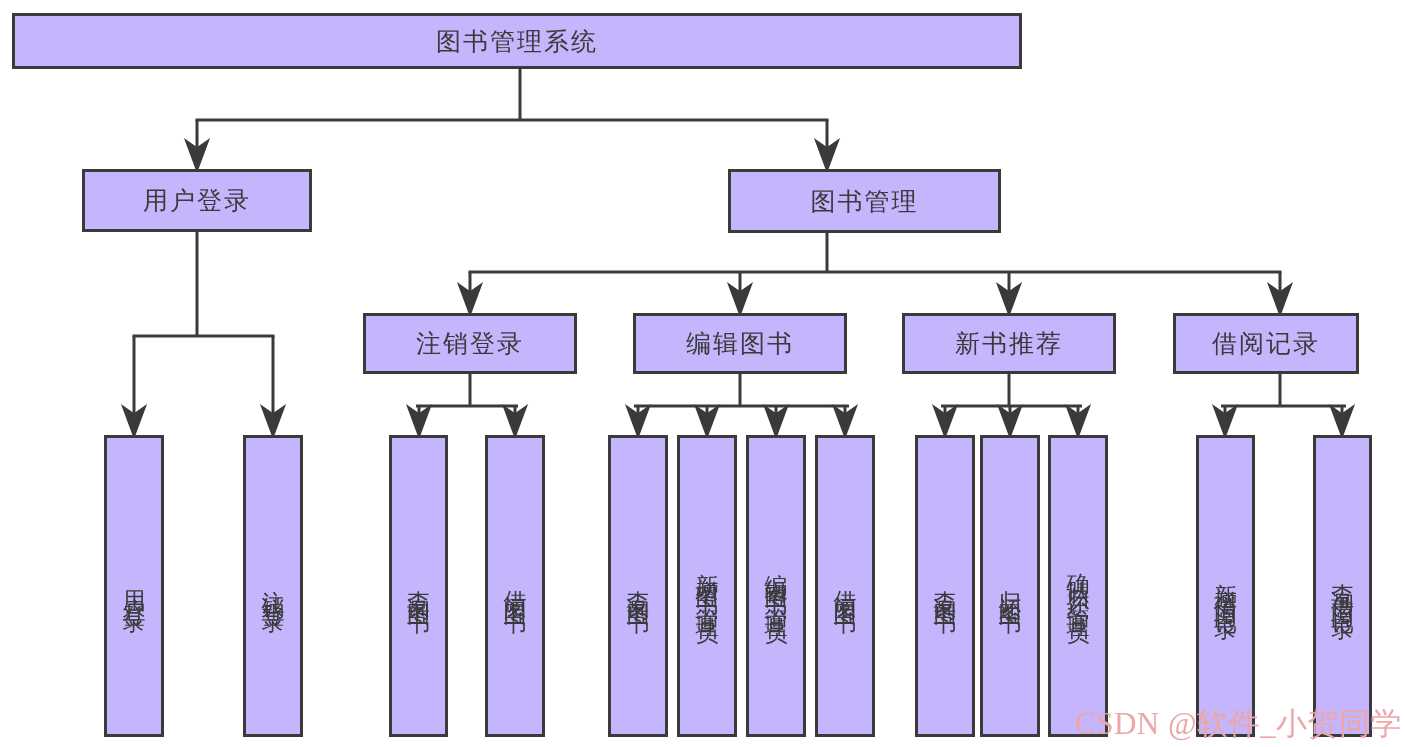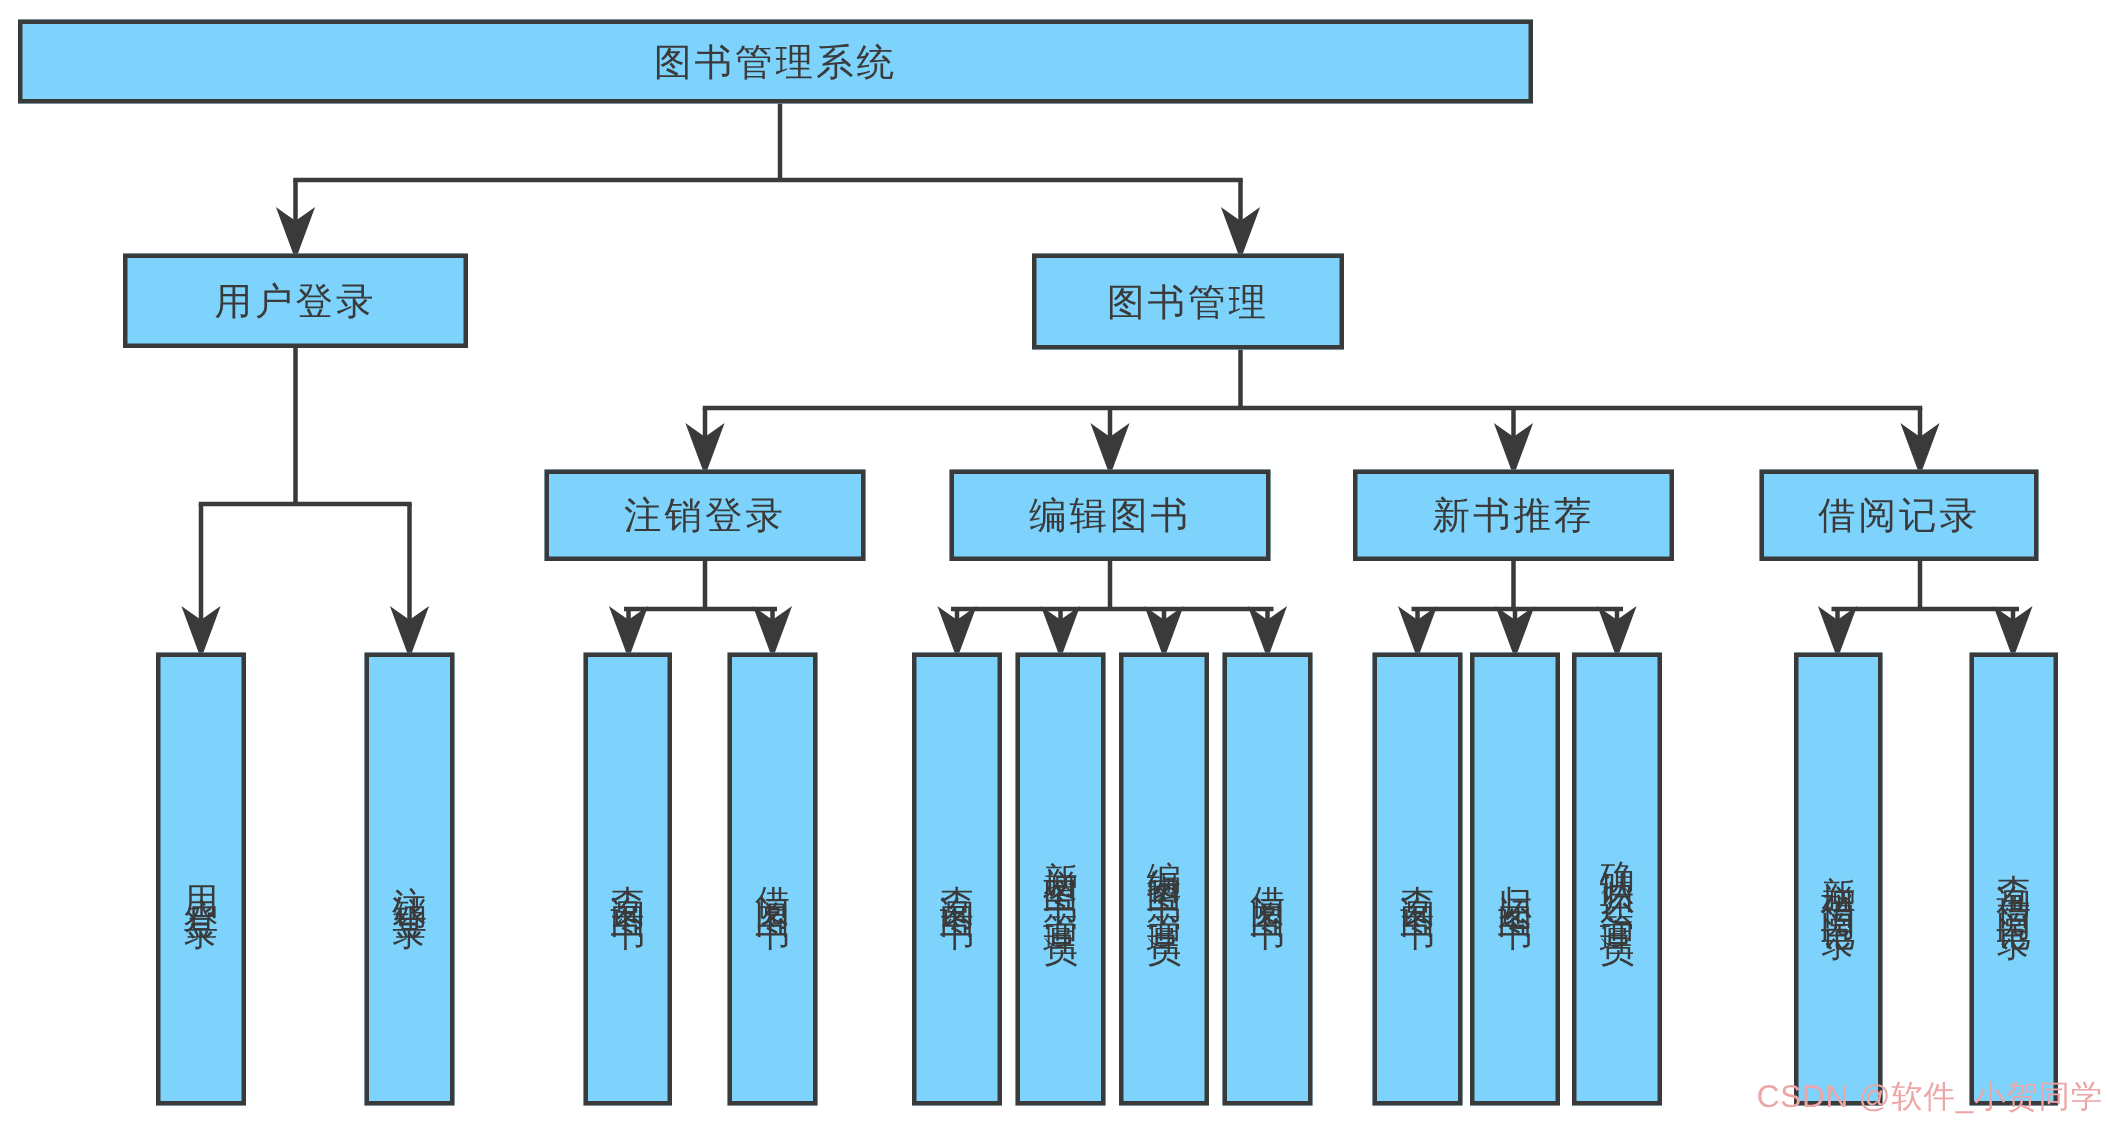--- a/index.html
+++ b/index.html
@@ -9,45 +9,46 @@
     background:#ffffff;
     font-family:"Liberation Sans","DejaVu Sans",sans-serif;
     color:#333333;
     overflow:hidden;
   }
   .connectors{position:absolute;left:0;top:0;z-index:1;}
   .node{
     position:absolute;
     box-sizing:border-box;
     border:3px solid #3a3a3a;
-    background:#7dd3fc;
+    background:#c4b5fd;
     display:flex;align-items:center;justify-content:center;
     z-index:2;
     color:#3a3a3a;
   }
   .h-node{
     font-size:25px;
     letter-spacing:2px;
     white-space:nowrap;
   }
   .leaf{
     writing-mode:vertical-rl;
     text-orientation:mixed;
     font-size:23px;
     letter-spacing:7px;
     line-height:1;
   }
   .watermark{
     position:absolute;
     right:3px;bottom:2px;
-    font-size:21px;
+    font-size:31px;
     letter-spacing:0.5px;
     color:#eda6a6;
     z-index:5;
     white-space:nowrap;
+    font-family:Liberation Serif, serif;
   }
 </style>
 </head>
 <body>
 
 <div class="canvas">
 
   <svg class="connectors" width="1405" height="747" viewBox="0 0 1405 747">
     <g stroke="#3a3a3a" stroke-width="3" fill="#3a3a3a">
 
@@ -122,21 +123,21 @@
         <line x1="1342" y1="406" x2="1342" y2="416"></line>
         <polygon points="1215,408 1225,415 1235,408 1225,435"></polygon>
         <polygon points="1332,408 1342,415 1352,408 1342,435"></polygon>
       </g>
     </g>
   </svg>
 
   <div class="node h-node" style="left:12px;top:13px;width:1010px;height:56px">图书管理系统</div>
 
   <div class="node h-node" style="left:82px;top:169px;width:230px;height:63px">用户登录</div>
-  <div class="node h-node" style="left:688px;top:169px;width:208px;height:64px">图书管理</div>
+  <div class="node h-node" style="left:728px;top:169px;width:273px;height:64px">图书管理</div>
 
   <div class="node h-node" style="left:363px;top:313px;width:214px;height:61px">注销登录</div>
   <div class="node h-node" style="left:633px;top:313px;width:214px;height:61px">编辑图书</div>
   <div class="node h-node" style="left:902px;top:313px;width:214px;height:61px">新书推荐</div>
   <div class="node h-node" style="left:1173px;top:313px;width:186px;height:61px">借阅记录</div>
 
   <div class="node leaf" style="left:104px;top:435px;width:60px;height:302px">用户登录</div>
   <div class="node leaf" style="left:243px;top:435px;width:60px;height:302px">注销登录</div>
 
   <div class="node leaf" style="left:389px;top:435px;width:59px;height:302px">查询图书</div>

